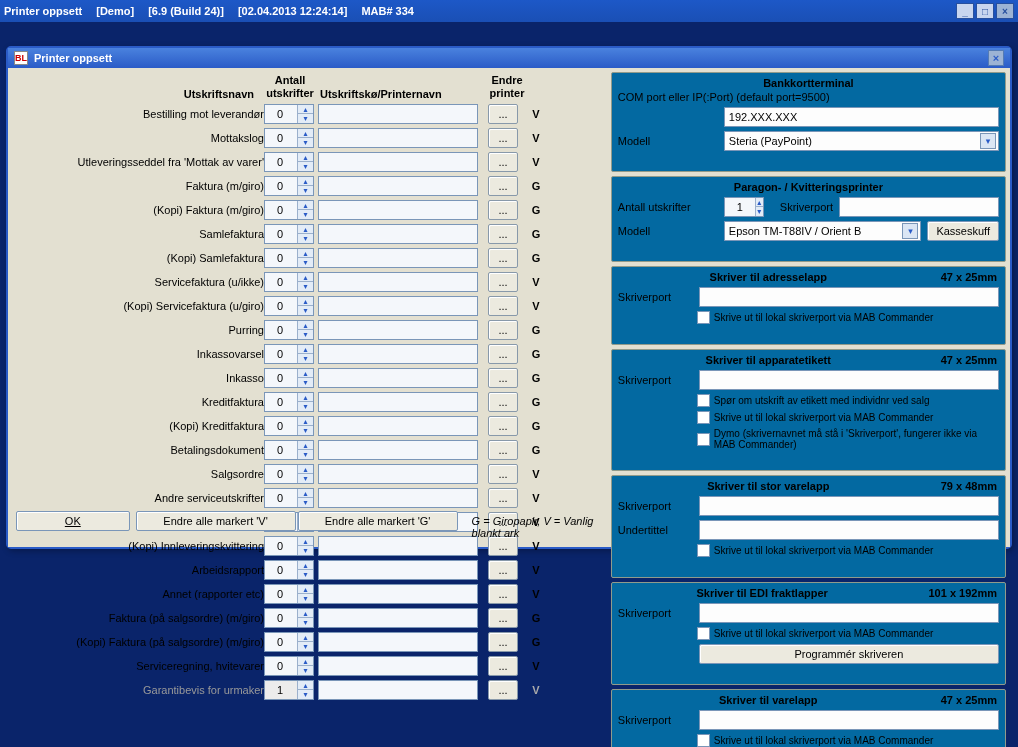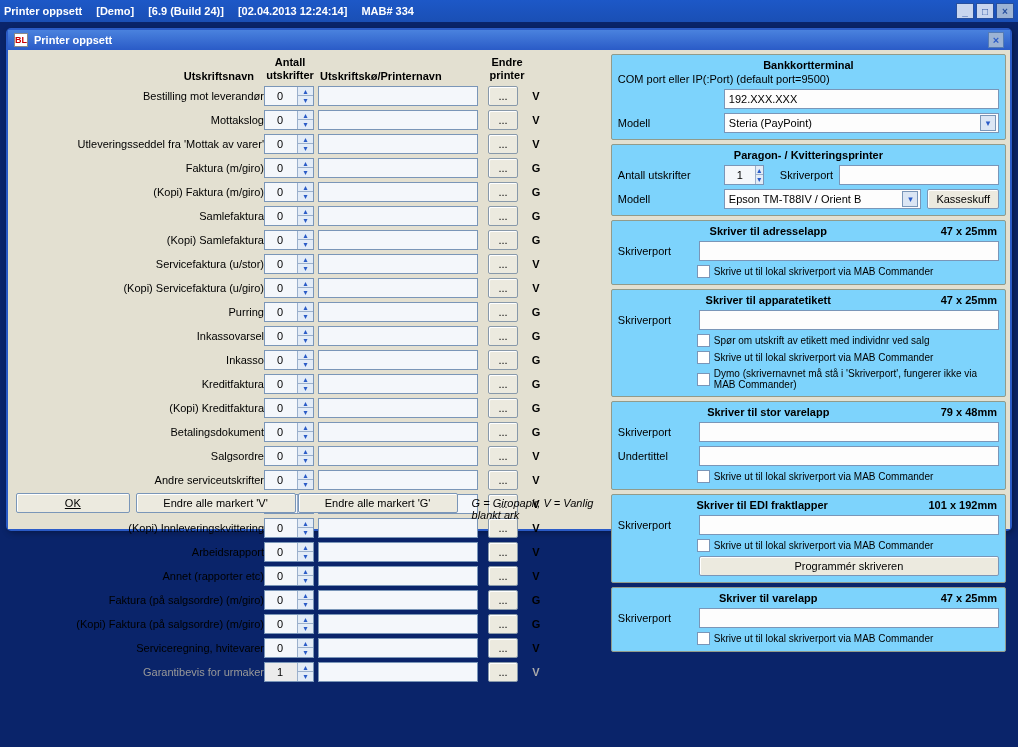--- a/index.html
+++ b/index.html
@@ -27,21 +27,21 @@
   .winbtn {
     width: 18px; height: 16px;
     background: #c8d5ef;
     border: 1px solid #274f9e;
     margin-left: 2px;
     display: inline-flex; align-items: center; justify-content: center;
     color: #274f9e; font-weight: bold; font-size: 10px;
   }
   .inner-window {
     position: absolute;
-    left: 6px; top: 28px;
+    left: 6px; top: 46px;
     width: 1006px; height: 503px;
     background: #d7e4f2;
     border: 2px solid #2a5bc7;
     border-radius: 5px;
     box-shadow: 2px 2px 6px rgba(0,0,0,.3);
   }
   .inner-titlebar {
     height: 20px;
     background: linear-gradient(#4a82de,#2a5bc7);
     color: #fff;
@@ -115,21 +115,21 @@
   .btn {
     border:1px solid #7a96b8; background:#eceadf; padding:3px 8px;
     border-radius:2px; box-shadow:inset 1px 1px #fff;
     min-height:20px; display:inline-flex;align-items:center;justify-content:center;
   }
   .ok-btn { width:140px; font-weight:normal;}
   .btn-col { display:flex; flex-direction:row; gap:2px;}
   .btn-col .btn { width:160px; }
   .footer-note { font-style:italic; margin-left:8px; padding-top:4px;}
   .panel {
-    border:1px solid #919b8b; background:#7dd3fc; padding:4px 6px 6px 6px;
+    border:1px solid #919b8b; background:#0369a1; padding:4px 6px 20px 6px;
     border-radius:2px;
   }
   .panel-title { text-align:center; font-weight:bold; margin-bottom:2px;}
   .panel-row { display:flex; align-items:center; margin-top:4px; gap:6px;}
   .panel-row .lab { width:100px; }
   .panel-row .lab2 { width:75px; }
   .txt {
     border:1px solid #7a96b8; background:#fdfdfd; height:20px; padding:2px 4px;
     font-size:11px;
   }
@@ -265,21 +265,21 @@
               <div class="spbtns">
                 <div class="spbtn">▴</div>
                 <div class="spbtn">▾</div>
               </div>
             </div>
             <div class="queue"></div>
             <div class="chgbtn">...</div>
             <div class="marker">G</div>
           </div>
           <div class="prow">
-            <div class="rname">Servicefaktura (u/stor)</div>
+            <div class="rname">Servicefaktura (u/ikke)</div>
             <div class="spin">
               <input type="text" value="0" style="">
               <div class="spbtns">
                 <div class="spbtn">▴</div>
                 <div class="spbtn">▾</div>
               </div>
             </div>
             <div class="queue"></div>
             <div class="chgbtn">...</div>
             <div class="marker">V</div>

